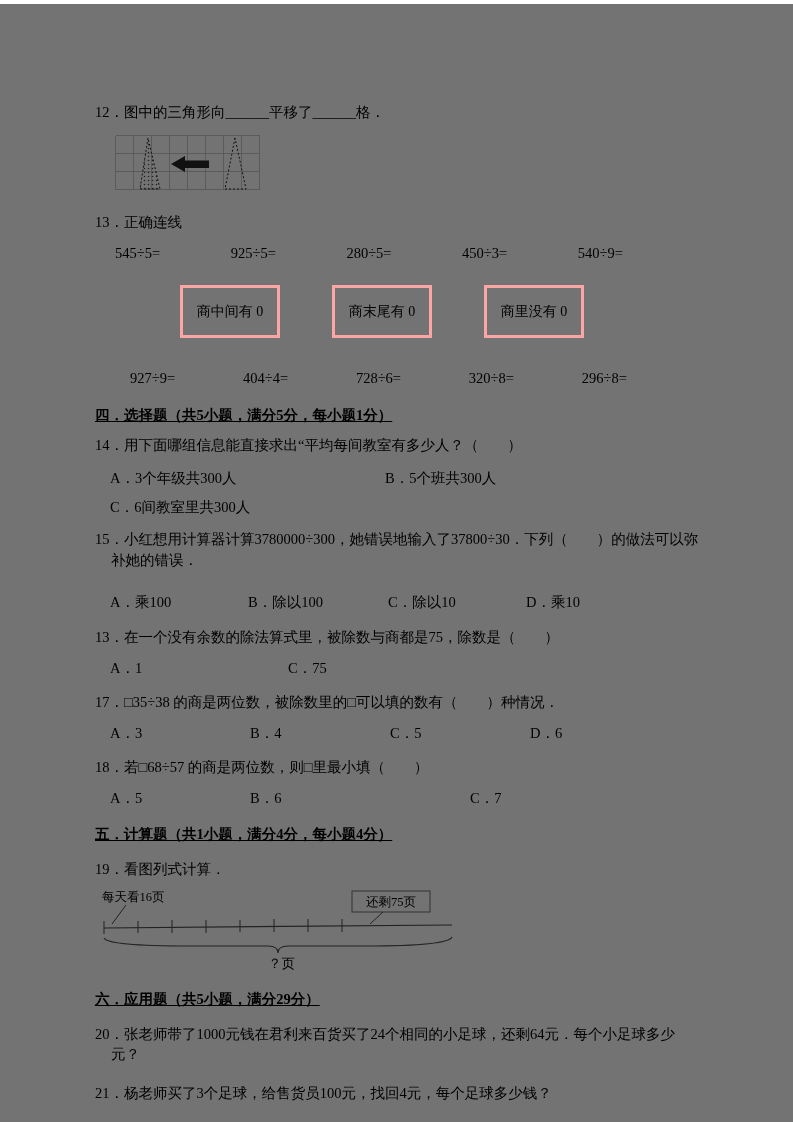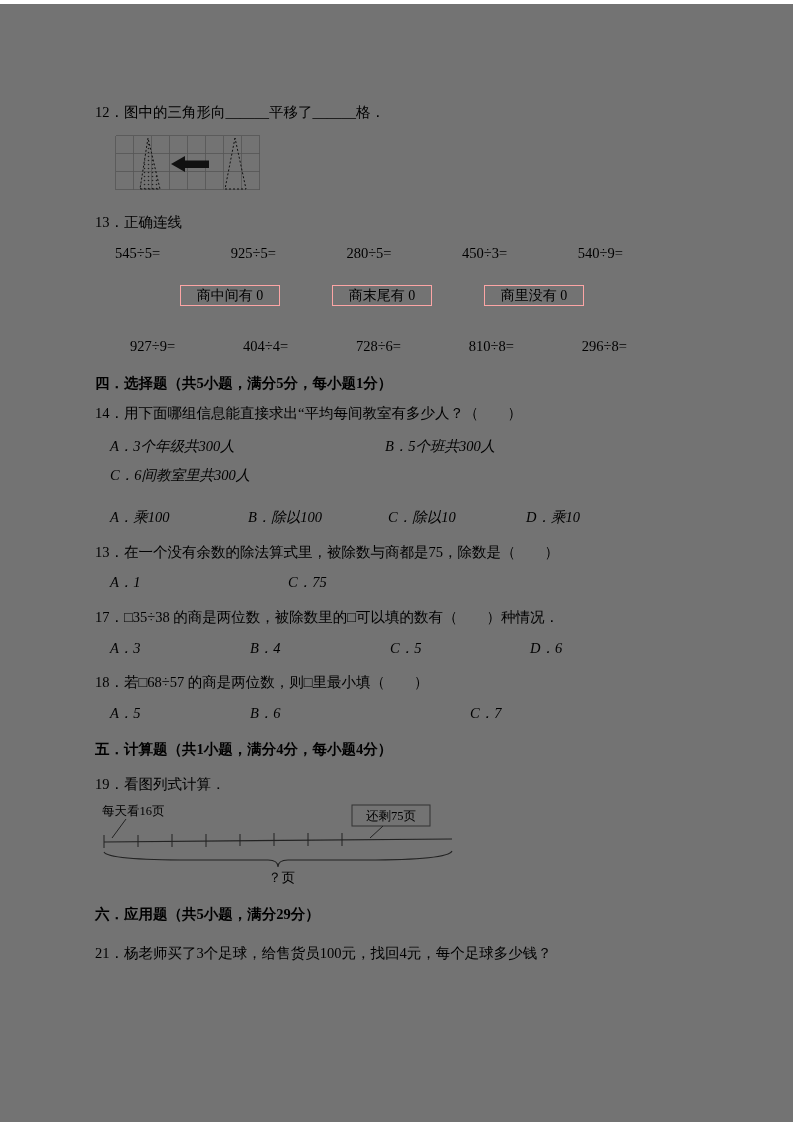--- a/index.html
+++ b/index.html
@@ -4,36 +4,36 @@
 <style>
   * { box-sizing: border-box; }
   html,body { margin:0; padding:0; background:#fff; }
   .page {
     width:793px; height:1122px; margin:4px auto; background:#737373;
     font-family:"Liberation Serif","DejaVu Serif",serif;
     font-size:14.5px; color:#000; line-height:1.42;
     padding:98px 93px 30px 95px; overflow:hidden; position:relative;
   }
   .qtext { padding-left:16px; text-indent:-16px; }
-  .sect { font-weight:bold; }
+  .sect { font-weight:bold;text-decoration:underline; }
   .mt10{margin-top:10px}.mt12{margin-top:12px}.mt14{margin-top:14px}
   .mt16{margin-top:16px}.mt18{margin-top:18px}.mt22{margin-top:22px}
   .mt8{margin-top:8px}
   .fig12 { margin:12px 0 0 20px; }
   .eqrow { display:flex; justify-content:space-between;gap:37px; }
   .eq-top { margin:10px 0 0 20px; width:508px; }
   .eq-bottom { margin:30px 0 0 35px; width:497px; }
   .boxrow { display:flex; margin:22px 0 0 85px; gap:52px; }
   .ansbox {
-    border:1px solid #fca5a5; width:100px; height:21px;
+    border:3px solid #fca5a5; width:100px; height:53px;
     display:flex; align-items:center; justify-content:center;
     font-size:14px; white-space:nowrap;
   }
   .opts { display:flex; margin-left:15px; }
-  .opts span { white-space:nowrap;font-style:italic; }
+  .opts span { white-space:nowrap; }
   .w138{width:138px}.w140{width:140px}.w178{width:178px}
   .w185{width:185px}.w220{width:220px}.w275{width:275px}
   .fig19 { margin:8px 0 0 5px; }
   svg text { font-family:"Liberation Serif","DejaVu Serif",serif; fill:#000; }
 </style>
 </head>
 <body>
 
 <div class="page">
 
@@ -76,35 +76,36 @@
   </div>
   <div class="boxrow">
     <div class="ansbox">商中间有 0</div>
     <div class="ansbox">商末尾有 0</div>
     <div class="ansbox">商里没有 0</div>
   </div>
   <div class="eqrow eq-bottom">
     <span>927÷9=</span>
     <span>404÷4=</span>
     <span>728÷6=</span>
-    <span>810÷8=</span>
+    <span>320÷8=</span>
     <span>296÷8=</span>
   </div>
 
   <div class="sect mt16">四．选择题（共5小题，满分5分，每小题1分）</div>
 
   <div class="qtext mt10">14．用下面哪组信息能直接求出“平均每间教室有多少人？（　　）</div>
   <div class="opts mt12">
     <span class="w275">A．3个年级共300人</span>
     <span>B．5个班共300人</span>
   </div>
   <div class="opts mt8">
     <span>C．6间教室里共300人</span>
   </div>
 
+  <div class="qtext mt12">15．小红想用计算器计算3780000÷300，她错误地输入了37800÷30．下列（　　）的做法可以弥补她的错误．</div>
   <div class="opts mt22">
     <span class="w138">A．乘100</span>
     <span class="w140">B．除以100</span>
     <span class="w138">C．除以10</span>
     <span>D．乘10</span>
   </div>
 
   <div class="qtext mt14">13．在一个没有余数的除法算式里，被除数与商都是75，除数是（　　）</div>
   <div class="opts mt10">
     <span class="w178">A．1</span>
@@ -147,16 +148,17 @@
       <rect x="252" y="3" width="78" height="21" fill="none" stroke="#333"></rect>
       <text x="291" y="18" text-anchor="middle" font-size="12.5">还剩75页</text>
       <line x1="283" y1="24" x2="270" y2="36" stroke="#222" stroke-width="1"></line>
       <path d="M4,50 Q8,58 90,58 L168,58 Q178,58 178,65 Q178,58 188,58 L266,58 Q348,58 352,49" fill="none" stroke="#222" stroke-width="1.1"></path>
       <text x="168" y="80" font-size="13.5">？页</text>
     </svg>
   </div>
 
   <div class="sect mt12">六．应用题（共5小题，满分29分）</div>
 
+  <div class="qtext mt14">20．张老师带了1000元钱在君利来百货买了24个相同的小足球，还剩64元．每个小足球多少元？</div>
 
   <div class="qtext mt18">21．杨老师买了3个足球，给售货员100元，找回4元，每个足球多少钱？</div>
 
 </div>
 
 </body></html>

